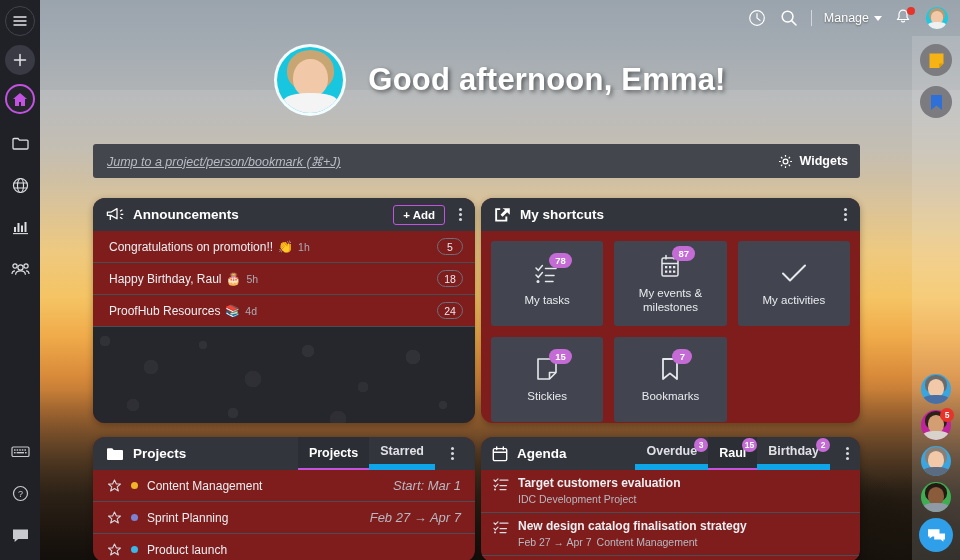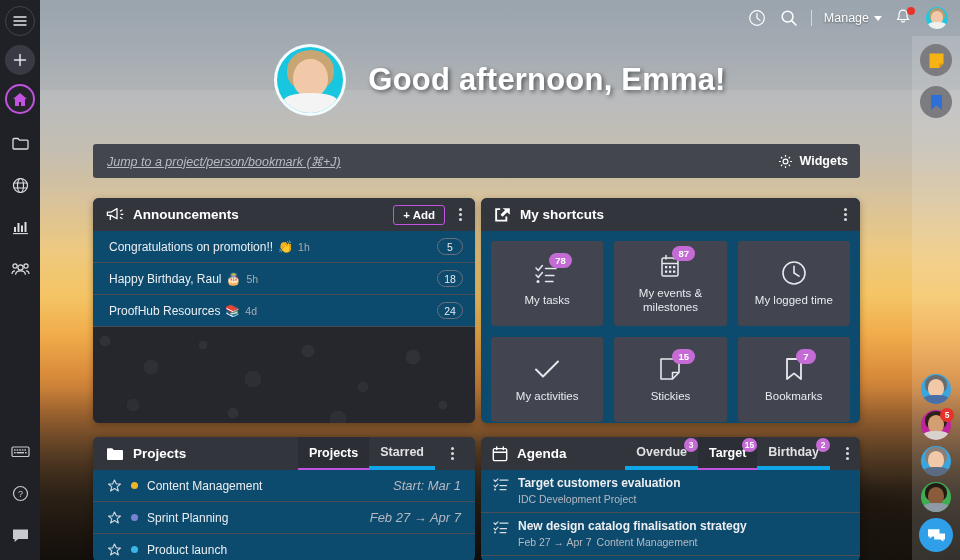--- a/index.html
+++ b/index.html
@@ -91,21 +91,21 @@
   .jumpbar {
     position: absolute; top: 144px; left: 93px; width: 767px; height: 34px;
     background: rgba(60,63,72,.95); border-radius: 3px;
     display: flex; align-items: center; justify-content: space-between;
     padding: 0 12px 0 14px; z-index: 20; cursor: text;
   }
   .jump-ph { color: #b9bcc4; font-size: 12.5px; font-style: italic; text-decoration: underline; }
   .widgets { display: flex; align-items: center; gap: 7px; color: #fff; font-size: 12.5px; font-weight: bold; cursor: pointer; }
 
   
-  .panel { position: absolute; background: #0c4a6e; border-radius: 6px; overflow: hidden; z-index: 20; box-shadow: 0 2px 7px rgba(0,0,0,.3); }
+  .panel { position: absolute; background: #7f1d1d; border-radius: 12px; overflow: hidden; z-index: 20; box-shadow: 0 2px 7px rgba(0,0,0,.3); }
   .panel-head {
     height: 33px; background: #33353d; display: flex; align-items: center;
     padding: 0 8px 0 13px; gap: 8px;
   }
   .panel-title { color: #fff; font-size: 13.5px; font-weight: bold; flex: 1 1 auto; display: flex; align-items: center; gap: 9px; }
   .kebab { width: 14px; display: flex; flex-direction: column; align-items: center; gap: 2px; cursor: pointer; flex: none; padding: 3px 0; }
   .kebab i { width: 3px; height: 3px; background: #d6d8dd; border-radius: 50%; display: block; }
   .add-btn {
     border: 1px solid #c252e0; color: #fff; font-size: 11.5px; font-weight: bold;
     border-radius: 3px; padding: 3px 9px; cursor: pointer; background: transparent; flex: none;
@@ -155,21 +155,21 @@
   }
   .sc-label { color: #e8eaee; font-size: 11.5px; text-align: center; line-height: 14px; }
 
   
   #projects { left: 93px; top: 437px; width: 382px; height: 125px; }
   #agenda   { left: 481px; top: 437px; width: 379px; height: 125px; }
   .tabs { display: flex; align-items: stretch; height: 33px; flex: none; }
   .tab {
     position: relative; display: flex; align-items: center; padding: 0 11px;
     color: #dfe1e6; font-size: 12.5px; font-weight: bold; cursor: pointer;
-    border-bottom: 4px solid #0ea5e9;
+    border-bottom: 6px solid #0ea5e9;
   }
   .tab.active { background: #2c2e35; border-bottom: 2px solid #c252e0; color: #fff; }
   .tab-badge {
     position: absolute; top: 1px; right: 0px;
     background: #c46bd6; color: #fff; font-size: 8.5px; font-weight: bold;
     border-radius: 8px; min-width: 14px; height: 14px; line-height: 14px; text-align: center; padding: 0 3px;
   }
   .prj-row {
     height: 32px; display: flex; align-items: center; gap: 9px; padding: 0 14px 0 14px;
     border-bottom: 1px solid #4a4d56; cursor: pointer;
@@ -510,32 +510,20 @@
                   <rect x="10" y="16.5" width="2.3" height="2.3"></rect>
                   <rect x="14" y="16.5" width="2.3" height="2.3"></rect>
                 </g>
               </svg>
           </span>
           <span class="sc-badge">87</span>
         </div>
         <div class="sc-label">My events &amp; milestones</div>
       </div>
 
-      <div class="sc-tile">
-        <div class="sc-icon-wrap">
-          <span>
-            <svg width="26" height="26" viewBox="0 0 26 26">
-                <circle cx="13" cy="13" r="11" fill="none" stroke="#e6e8ec" stroke-width="1.6"></circle>
-                <path d="M13 6.2V13l5 3.2" fill="none" stroke="#e6e8ec" stroke-width="1.6" stroke-linecap="round"></path>
-              </svg>
-          </span>
-
-        </div>
-        <div class="sc-label">My logged time</div>
-      </div>
 
       <div class="sc-tile">
         <div class="sc-icon-wrap">
           <span>
             <svg width="28" height="22" viewBox="0 0 28 22">
                 <path d="M3 11.5l7 7L25 3.5" fill="none" stroke="#e6e8ec" stroke-width="2" stroke-linecap="round" stroke-linejoin="round"></path>
               </svg>
           </span>
 
         </div>
@@ -639,21 +627,21 @@
             </svg>
         </span>
         <span>Agenda</span>
       </div>
       <div class="tabs" style="height:33px;margin-right:2px">
         <div class="tab">
           <span>Overdue</span>
           <span class="tab-badge">3</span>
         </div>
         <div class="tab active">
-          <span>Target</span>
+          <span>Raul</span>
           <span class="tab-badge">15</span>
         </div>
         <div class="tab">
           <span>Birthday</span>
           <span class="tab-badge">2</span>
         </div>
       </div>
       <div class="kebab">
           <i></i>
           <i></i>

